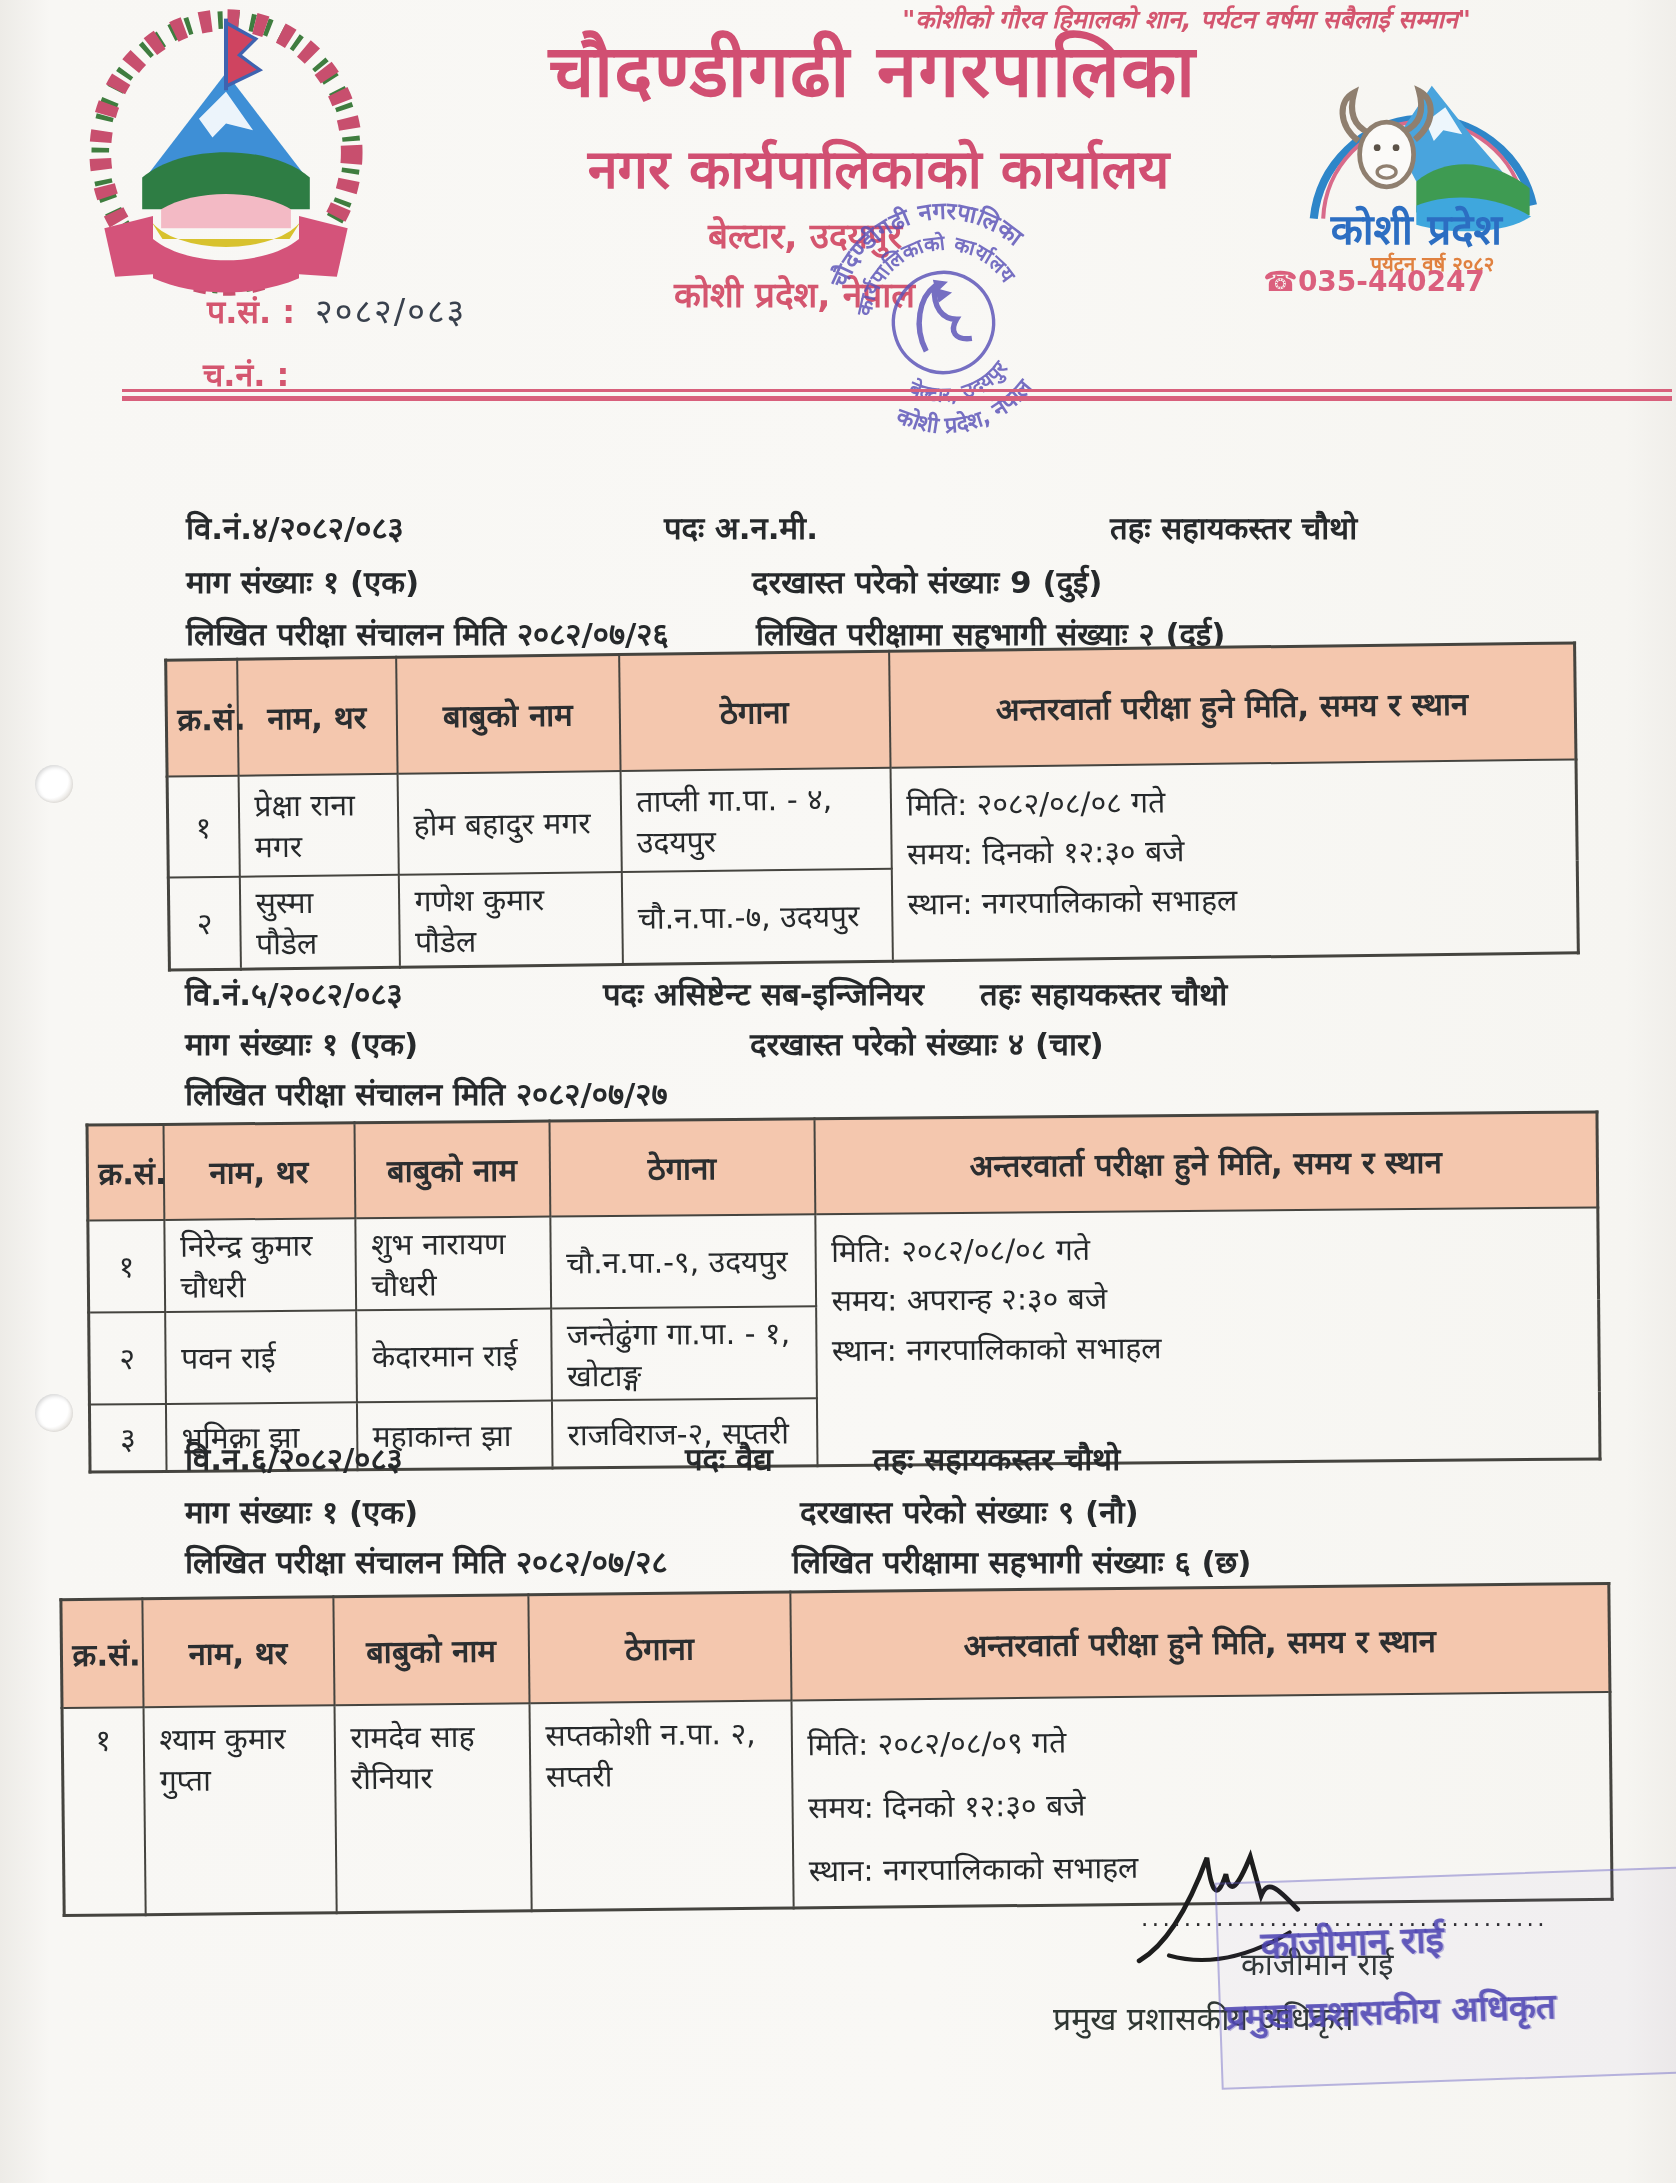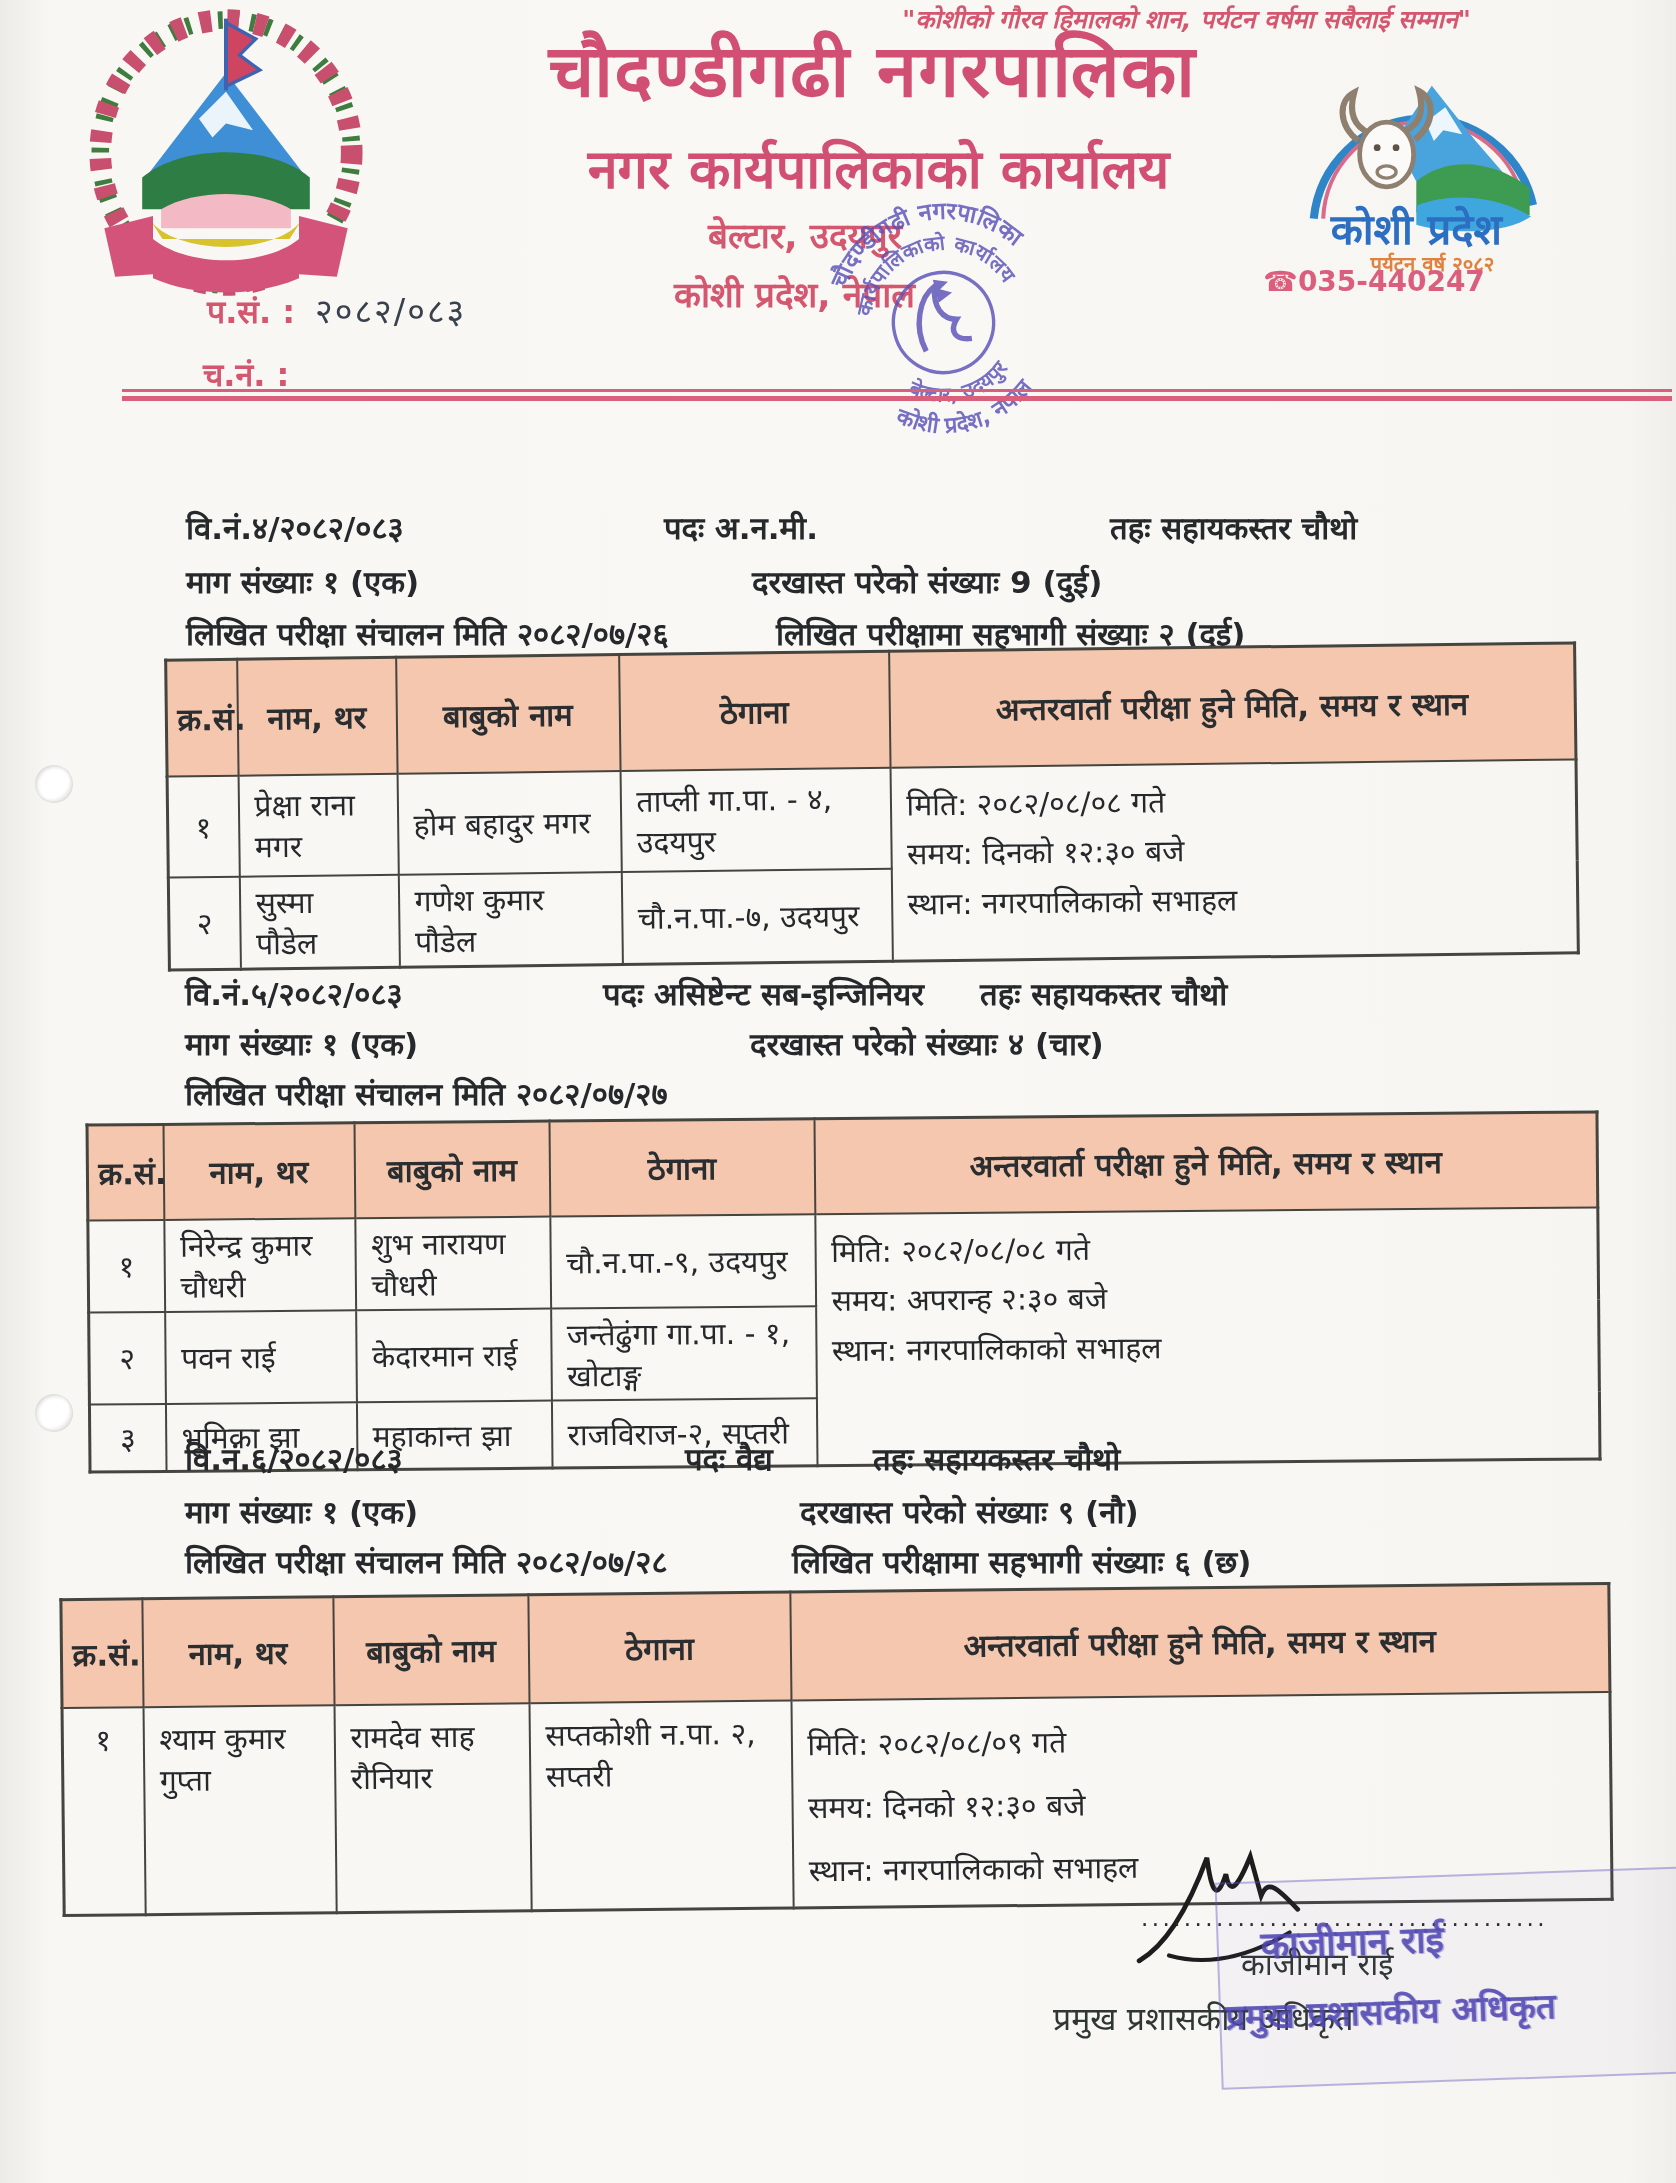--- a/index.html
+++ b/index.html
@@ -131,21 +131,21 @@
 
   <div class="abs hole" style="left:35px;top:765px;width:38px;height:38px;"></div>
   <div class="abs hole" style="left:35px;top:1394px;width:38px;height:38px;"></div>
 
   <div class="abs line" style="left:170px;top:506px;">वि.नं.४/२०८२/०८३</div>
   <div class="abs line" style="left:648px;top:506px;">पदः अ.न.मी.</div>
   <div class="abs line" style="left:1094px;top:506px;">तहः सहायकस्तर चौथो</div>
   <div class="abs line" style="left:170px;top:560px;">माग संख्याः १  (एक)</div>
   <div class="abs line" style="left:736px;top:560px;">दरखास्त परेको संख्याः 9  (दुई)</div>
   <div class="abs line" style="left:170px;top:612px;">लिखित परीक्षा संचालन मिति २०८२/०७/२६</div>
-  <div class="abs line" style="left:760px;top:612px;text-align:center;">लिखित परीक्षामा सहभागी संख्याः २  (दुई)</div>
+  <div class="abs line" style="left:740px;top:612px;text-align:center;">लिखित परीक्षामा सहभागी संख्याः २  (दुई)</div>
 
   <table class="t" style="left:166px;top:650px;width:1410px;transform:rotate(-0.7deg);">
     <colgroup>
         <col style="width:71px">
         <col style="width:159px">
         <col style="width:223px">
         <col style="width:270px">
         <col style="width:686px">
       </colgroup>
     <tbody>

